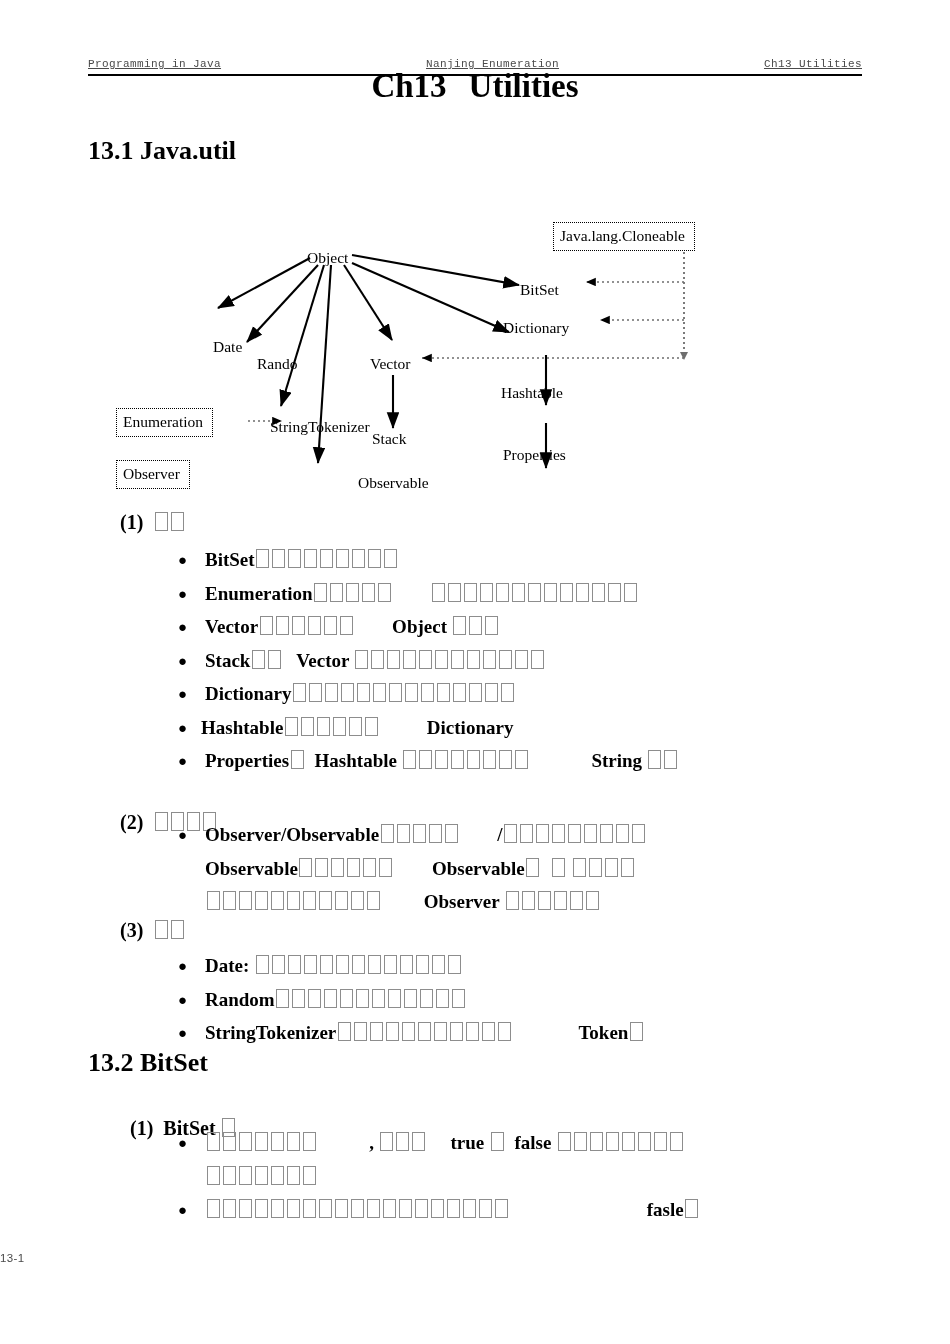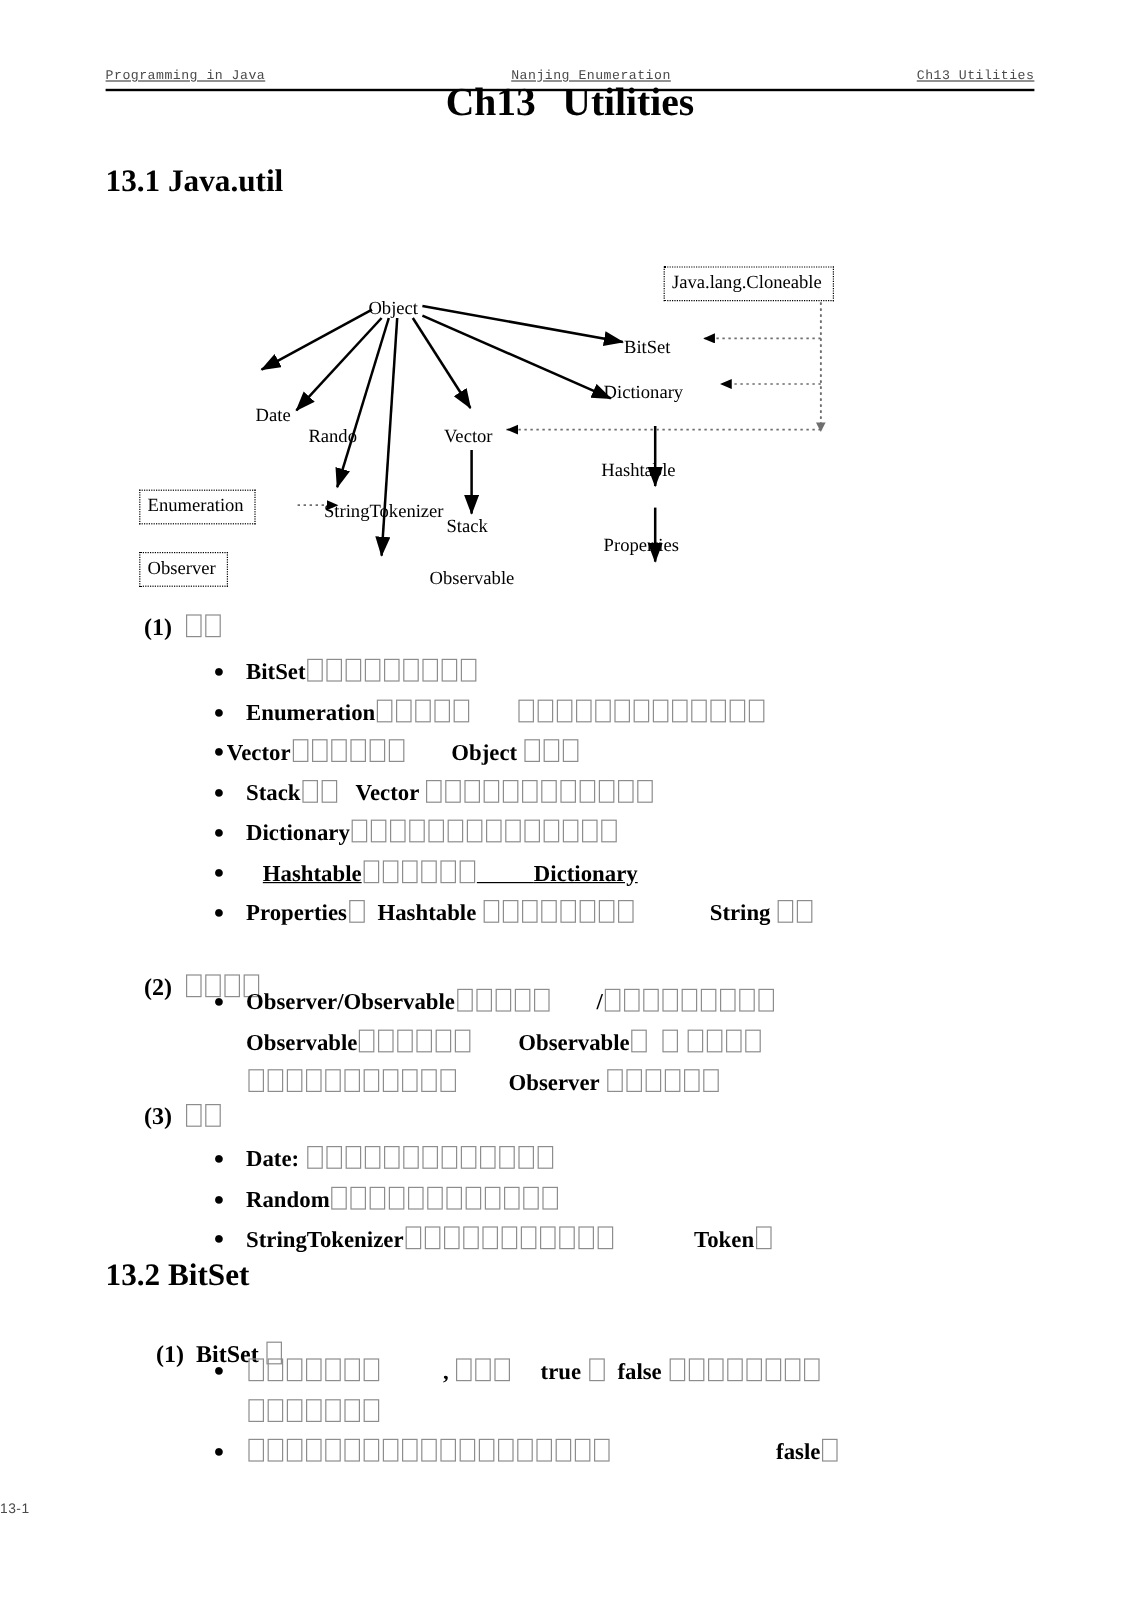--- a/index.html
+++ b/index.html
@@ -208,27 +208,27 @@
   <div class="ifbox" style="left:16px;  top:250px;">Observer</div>
 </div>
 
 <div id="body-content">
     <div class="para numhead" style="left: 120px; top: 512px;"><span>(1)  </span><span class="tofu"></span><span class="tofu"></span></div>
     <div class="bullet-dot" style="left: 178px; top: 553px;">●</div>
     <div class="para" style="left: 205px; top: 549px;"><span>BitSet</span><span class="tofu"></span><span class="tofu"></span><span class="tofu"></span><span class="tofu"></span><span class="tofu"></span><span class="tofu"></span><span class="tofu"></span><span class="tofu"></span><span class="tofu"></span></div>
     <div class="bullet-dot" style="left: 178px; top: 586.5px;">●</div>
     <div class="para" style="left: 205px; top: 582.5px;"><span>Enumeration</span><span class="tofu"></span><span class="tofu"></span><span class="tofu"></span><span class="tofu"></span><span class="tofu"></span><span>        </span><span class="tofu"></span><span class="tofu"></span><span class="tofu"></span><span class="tofu"></span><span class="tofu"></span><span class="tofu"></span><span class="tofu"></span><span class="tofu"></span><span class="tofu"></span><span class="tofu"></span><span class="tofu"></span><span class="tofu"></span><span class="tofu"></span></div>
     <div class="bullet-dot" style="left: 178px; top: 620px;">●</div>
-    <div class="para" style="left: 189px; top: 616px; font-family: Liberation Serif, serif;"><span>Vector</span><span class="tofu"></span><span class="tofu"></span><span class="tofu"></span><span class="tofu"></span><span class="tofu"></span><span class="tofu"></span><span>        </span><span>Object </span><span class="tofu"></span><span class="tofu"></span><span class="tofu"></span></div>
+    <div class="para" style="left: 205px; top: 616px; font-family: Liberation Serif, serif;"><span>Vector</span><span class="tofu"></span><span class="tofu"></span><span class="tofu"></span><span class="tofu"></span><span class="tofu"></span><span class="tofu"></span><span>        </span><span>Object </span><span class="tofu"></span><span class="tofu"></span><span class="tofu"></span></div>
     <div class="bullet-dot" style="left: 178px; top: 653.5px;">●</div>
     <div class="para" style="left: 205px; top: 649.5px;"><span>Stack</span><span class="tofu"></span><span class="tofu"></span><span>   </span><span>Vector </span><span class="tofu"></span><span class="tofu"></span><span class="tofu"></span><span class="tofu"></span><span class="tofu"></span><span class="tofu"></span><span class="tofu"></span><span class="tofu"></span><span class="tofu"></span><span class="tofu"></span><span class="tofu"></span><span class="tofu"></span></div>
     <div class="bullet-dot" style="left: 178px; top: 687px;">●</div>
     <div class="para" style="left: 205px; top: 683px;"><span>Dictionary</span><span class="tofu"></span><span class="tofu"></span><span class="tofu"></span><span class="tofu"></span><span class="tofu"></span><span class="tofu"></span><span class="tofu"></span><span class="tofu"></span><span class="tofu"></span><span class="tofu"></span><span class="tofu"></span><span class="tofu"></span><span class="tofu"></span><span class="tofu"></span></div>
     <div class="bullet-dot" style="left: 178px; top: 720.5px;">●</div>
-    <div class="para" style="left: 219px; top: 716.5px; text-decoration: underline;"><span>Hashtable</span><span class="tofu"></span><span class="tofu"></span><span class="tofu"></span><span class="tofu"></span><span class="tofu"></span><span class="tofu"></span><span>          </span><span>Dictionary</span></div>
+    <div class="para" style="left: 201px; top: 716.5px;"><span>Hashtable</span><span class="tofu"></span><span class="tofu"></span><span class="tofu"></span><span class="tofu"></span><span class="tofu"></span><span class="tofu"></span><span>          </span><span>Dictionary</span></div>
     <div class="bullet-dot" style="left: 178px; top: 754px;">●</div>
     <div class="para" style="left: 205px; top: 750px;"><span>Properties</span><span class="tofu"></span><span>  </span><span>Hashtable </span><span class="tofu"></span><span class="tofu"></span><span class="tofu"></span><span class="tofu"></span><span class="tofu"></span><span class="tofu"></span><span class="tofu"></span><span class="tofu"></span><span>             </span><span>String </span><span class="tofu"></span><span class="tofu"></span></div>
     <div class="para numhead" style="left: 120px; top: 812px;"><span>(2)  </span><span class="tofu"></span><span class="tofu"></span><span class="tofu"></span><span class="tofu"></span></div>
     <div class="bullet-dot" style="left: 178px; top: 828px;">●</div>
     <div class="para" style="left: 205px; top: 824px;"><span>Observer/Observable</span><span class="tofu"></span><span class="tofu"></span><span class="tofu"></span><span class="tofu"></span><span class="tofu"></span><span>        </span><span>/</span><span class="tofu"></span><span class="tofu"></span><span class="tofu"></span><span class="tofu"></span><span class="tofu"></span><span class="tofu"></span><span class="tofu"></span><span class="tofu"></span><span class="tofu"></span></div>
     <div class="para" style="left: 205px; top: 857.5px;"><span>Observable</span><span class="tofu"></span><span class="tofu"></span><span class="tofu"></span><span class="tofu"></span><span class="tofu"></span><span class="tofu"></span><span>        </span><span>Observable</span><span class="tofu"></span><span>  </span><span class="tofu"></span><span> </span><span class="tofu"></span><span class="tofu"></span><span class="tofu"></span><span class="tofu"></span></div>
     <div class="para" style="left: 205px; top: 891px;"><span class="tofu"></span><span class="tofu"></span><span class="tofu"></span><span class="tofu"></span><span class="tofu"></span><span class="tofu"></span><span class="tofu"></span><span class="tofu"></span><span class="tofu"></span><span class="tofu"></span><span class="tofu"></span><span>         </span><span>Observer </span><span class="tofu"></span><span class="tofu"></span><span class="tofu"></span><span class="tofu"></span><span class="tofu"></span><span class="tofu"></span></div>
     <div class="para numhead" style="left: 120px; top: 920px;"><span>(3)  </span><span class="tofu"></span><span class="tofu"></span></div>
     <div class="bullet-dot" style="left: 178px; top: 959px;">●</div>
     <div class="para" style="left: 205px; top: 955px;"><span>Date: </span><span class="tofu"></span><span class="tofu"></span><span class="tofu"></span><span class="tofu"></span><span class="tofu"></span><span class="tofu"></span><span class="tofu"></span><span class="tofu"></span><span class="tofu"></span><span class="tofu"></span><span class="tofu"></span><span class="tofu"></span><span class="tofu"></span></div>

